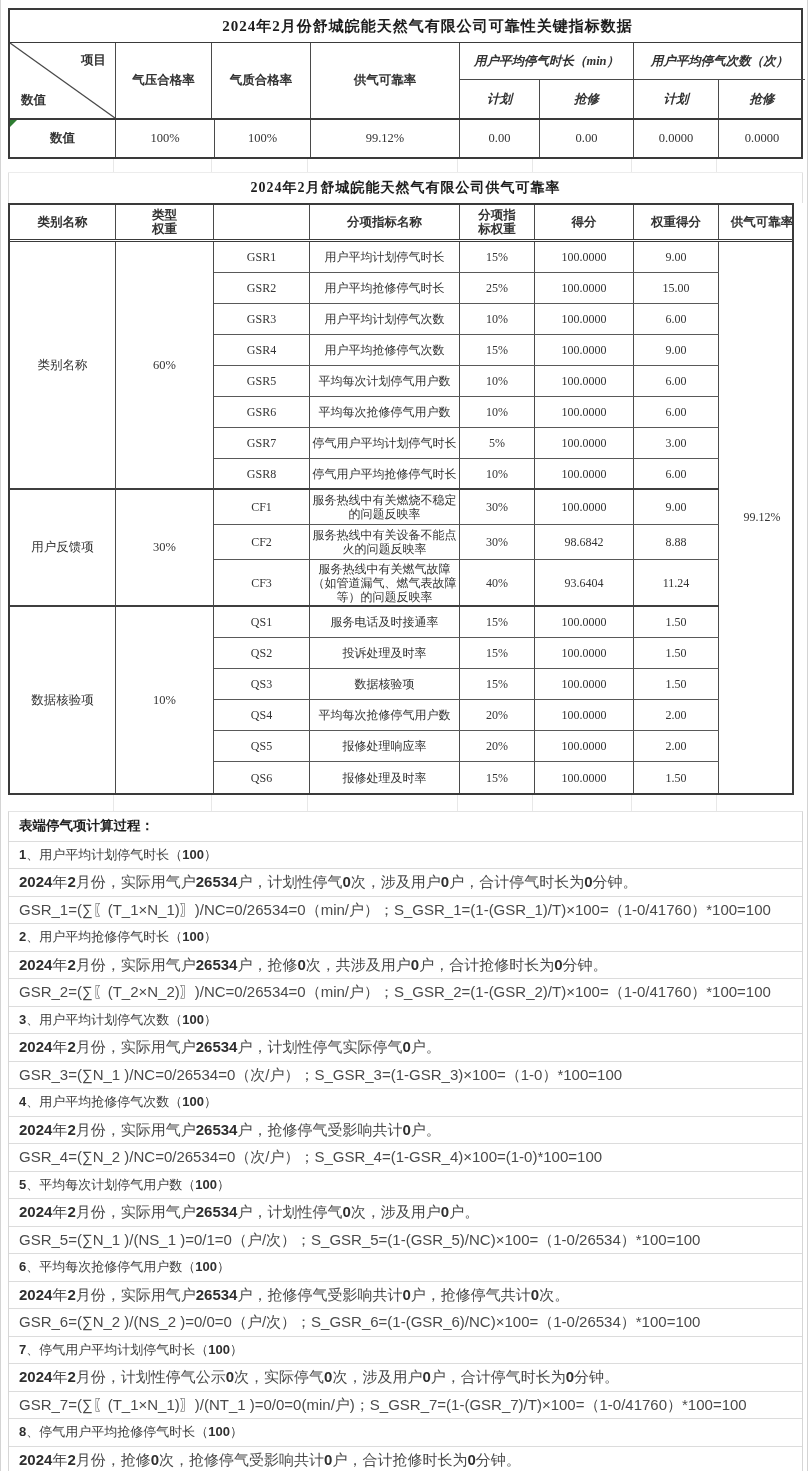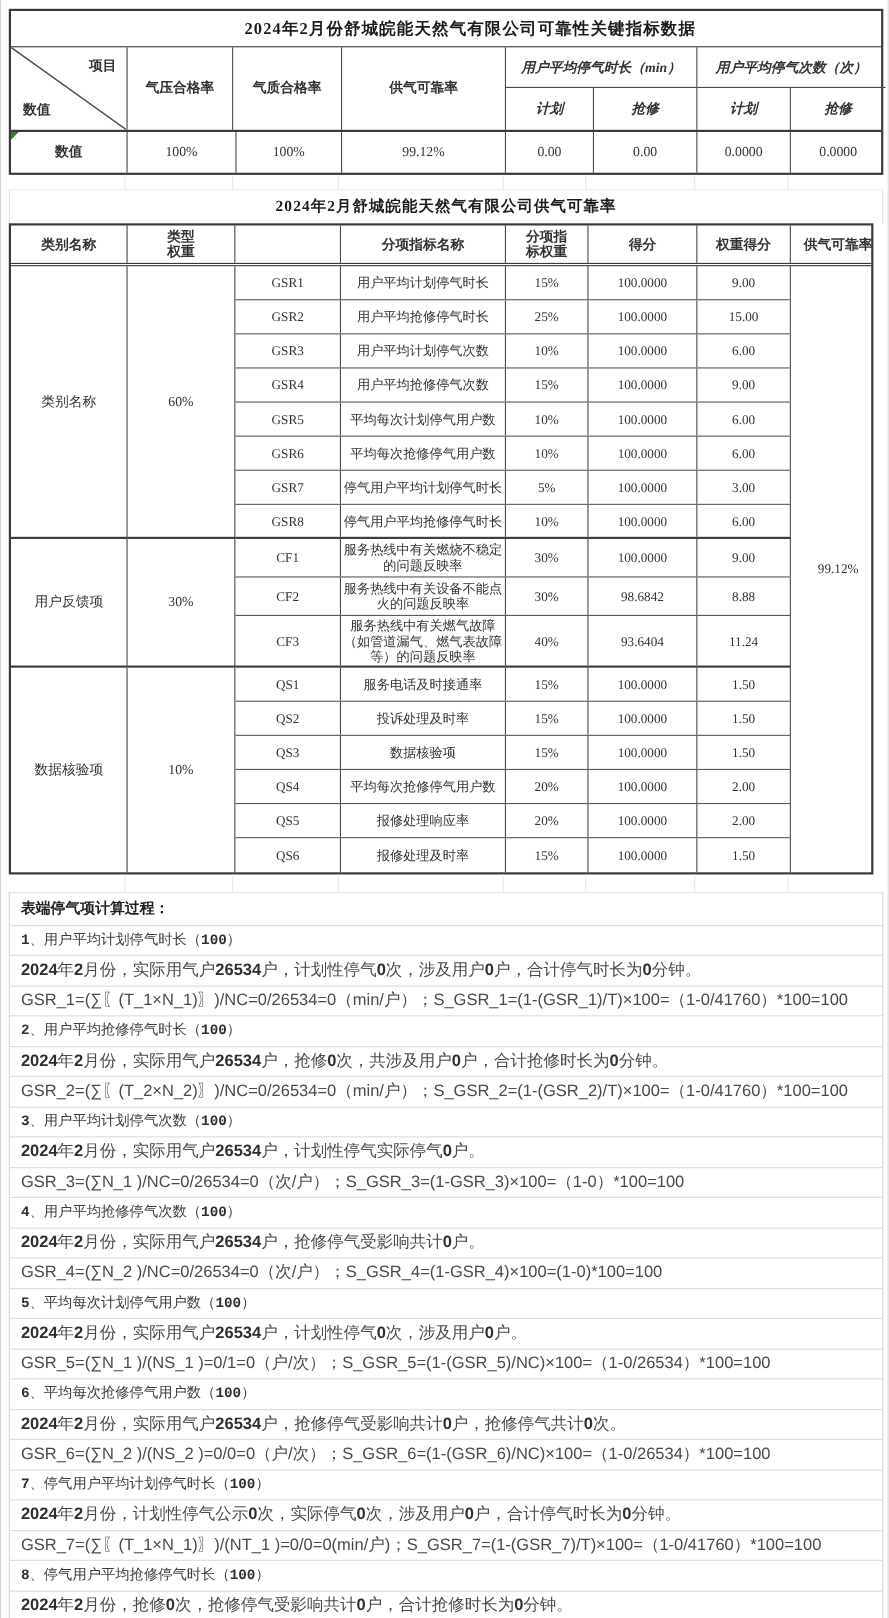--- a/index.html
+++ b/index.html
@@ -66,21 +66,21 @@
   .rel-cell { font-size:12px; }
 
   
   .calc { width:795px; margin-top:0; border:1px solid #d6d6d6; border-top:1px solid #e4e4e4;
           font-family:"Liberation Sans","DejaVu Sans",sans-serif; }
   .calc-row { border-bottom:1px solid #dcdcdc; padding:5px 10px 5px 10px;
               font-size:15px; line-height:16.5px; color:#4a4a4a; }
   .calc-row:last-child { border-bottom:none; }
   .calc-heading { font-family:"Liberation Serif","DejaVu Serif",serif; font-weight:bold;
                   font-size:13.5px; color:#1f1f1f; padding:6px 10px; }
-  .calc-item { font-size:13px; color:#3c3c3c;font-family:Liberation Mono, monospace; }
+  .calc-item { font-size:13px; color:#3c3c3c; }
   .calc-row b { font-weight:bold; color:#2f2f2f; }
   svg.diag { position:absolute; inset:0; width:100%; height:100%; }
 </style>
 </head>
 <body>
 
 <div class="page">
 <div class="content">
 
   <div class="t1-box">

